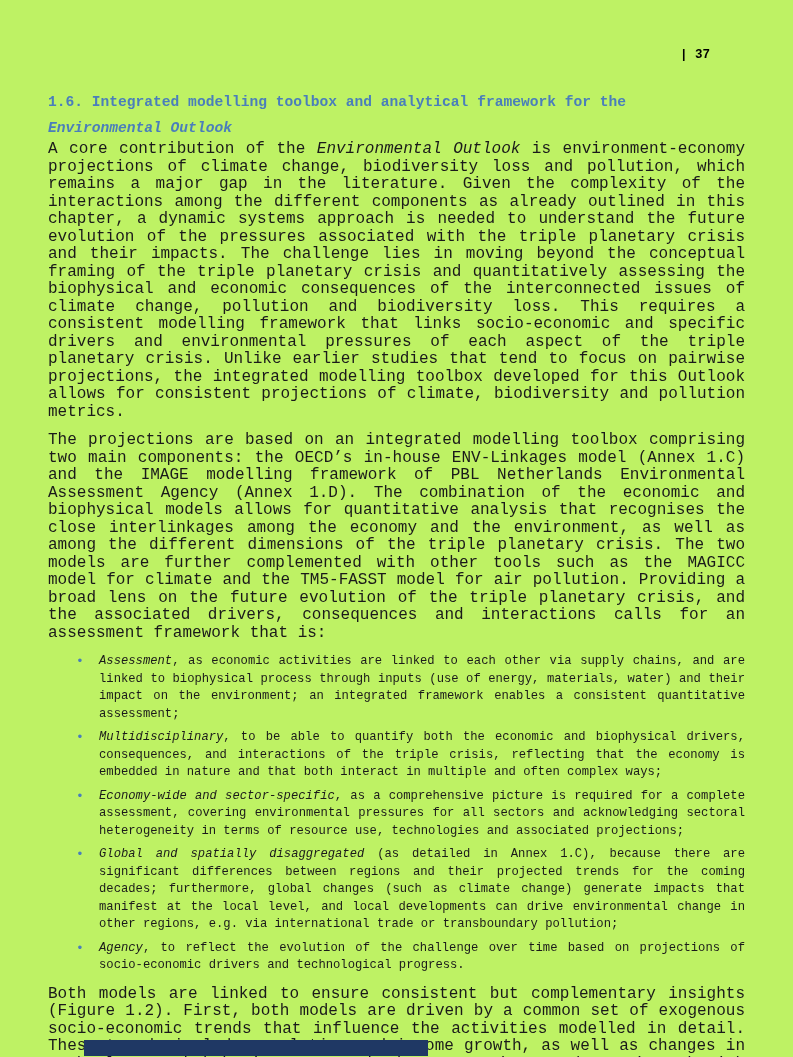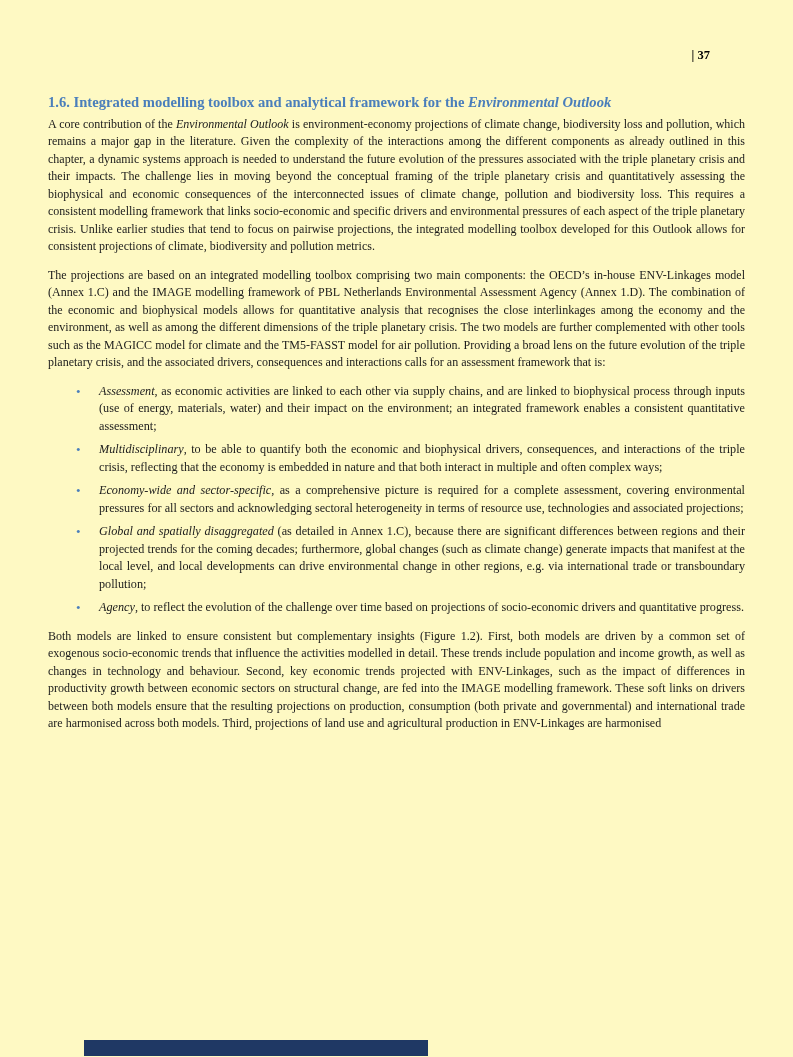--- a/index.html
+++ b/index.html
@@ -7,22 +7,22 @@
     --bullet-blue: #4a7ebb;
     --text-color: #1a1a1a;
     --footer-bar: #1f3864;
   }
   * { box-sizing: border-box; }
   html, body { margin: 0; padding: 0; background: #ffffff; }
   .page {
     position: relative;
     width: 793px;
     height: 1057px;
-    background: #fef9c3;
-    font-family: Liberation Serif, serif;
+    background: #bef264;
+    font-family: Liberation Mono, monospace;
     color: var(--text-color);
     overflow: hidden;
   }
   .content {
     padding: 0 48px;
   }
   .page-number {
     position: absolute;
     top: 48px;
     right: 83px;
@@ -42,21 +42,21 @@
   h2.subsection-heading {
     margin: 11px 0 9px 0;
     font-size: 13px;
     line-height: 18px;
     font-weight: bold;
     font-style: italic;
     color: #000000;
   }
   p.body-para {
     margin: 0 0 11px 0;
-    font-size: 12px;
+    font-size: 16px;
     line-height: 17.5px;
     text-align: justify;
     color: var(--text-color);
   }
   p.body-para:last-of-type { margin-bottom: 0; }
   ul.bullet-list {
     list-style: none;
     margin: 0 0 11px 0;
     padding: 0 0 0 51px;
   }
@@ -109,21 +109,21 @@
 
     <p class="body-para"><span>A core contribution of the </span><em>Environmental Outlook</em><span> is environment-economy projections of climate change, biodiversity loss and pollution, which remains a major gap in the literature. Given the complexity of the interactions among the different components as already outlined in this chapter, a dynamic systems approach is needed to understand the future evolution of the pressures associated with the triple planetary crisis and their impacts. The challenge lies in moving beyond the conceptual framing of the triple planetary crisis and quantitatively assessing the biophysical and economic consequences of the interconnected issues of climate change, pollution and biodiversity loss. This requires a consistent modelling framework that links socio-economic and specific drivers and environmental pressures of each aspect of the triple planetary crisis. Unlike earlier studies that tend to focus on pairwise projections, the integrated modelling toolbox developed for this Outlook allows for consistent projections of climate, biodiversity and pollution metrics.</span></p>
 
     <p class="body-para">The projections are based on an integrated modelling toolbox comprising two main components: the OECD’s in-house ENV-Linkages model (Annex 1.C) and the IMAGE modelling framework of PBL Netherlands Environmental Assessment Agency (Annex 1.D). The combination of the economic and biophysical models allows for quantitative analysis that recognises the close interlinkages among the economy and the environment, as well as among the different dimensions of the triple planetary crisis. The two models are further complemented with other tools such as the MAGICC model for climate and the TM5-FASST model for air pollution. Providing a broad lens on the future evolution of the triple planetary crisis, and the associated drivers, consequences and interactions calls for an assessment framework that is:</p>
 
     <ul class="bullet-list">
       <li><span class="bullet-dot">•</span><em class="lead-italic">Assessment</em><span>, as economic activities are linked to each other via supply chains, and are linked to biophysical process through inputs (use of energy, materials, water) and their impact on the environment; an integrated framework enables a consistent quantitative assessment;</span></li>
       <li><span class="bullet-dot">•</span><em class="lead-italic">Multidisciplinary</em><span>, to be able to quantify both the economic and biophysical drivers, consequences, and interactions of the triple crisis, reflecting that the economy is embedded in nature and that both interact in multiple and often complex ways;</span></li>
       <li><span class="bullet-dot">•</span><em class="lead-italic">Economy-wide and sector-specific</em><span>, as a comprehensive picture is required for a complete assessment, covering environmental pressures for all sectors and acknowledging sectoral heterogeneity in terms of resource use, technologies and associated projections;</span></li>
       <li><span class="bullet-dot">•</span><em class="lead-italic">Global and spatially disaggregated</em><span> (as detailed in Annex 1.C), because there are significant differences between regions and their projected trends for the coming decades; furthermore, global changes (such as climate change) generate impacts that manifest at the local level, and local developments can drive environmental change in other regions, e.g. via international trade or transboundary pollution;</span></li>
-      <li><span class="bullet-dot">•</span><em class="lead-italic">Agency</em><span>, to reflect the evolution of the challenge over time based on projections of socio-economic drivers and quantitative progress.</span></li>
+      <li><span class="bullet-dot">•</span><em class="lead-italic">Agency</em><span>, to reflect the evolution of the challenge over time based on projections of socio-economic drivers and technological progress.</span></li>
     </ul>
 
     <p class="body-para">Both models are linked to ensure consistent but complementary insights (Figure 1.2). First, both models are driven by a common set of exogenous socio-economic trends that influence the activities modelled in detail. These trends include population and income growth, as well as changes in technology and behaviour. Second, key economic trends projected with ENV-Linkages, such as the impact of differences in productivity growth between economic sectors on structural change, are fed into the IMAGE modelling framework. These soft links on drivers between both models ensure that the resulting projections on production, consumption (both private and governmental) and international trade are harmonised across both models. Third, projections of land use and agricultural production in ENV-Linkages are harmonised</p>
 
   </div>
 
 
   <div class="footer-bar"></div>
 
 </div>

